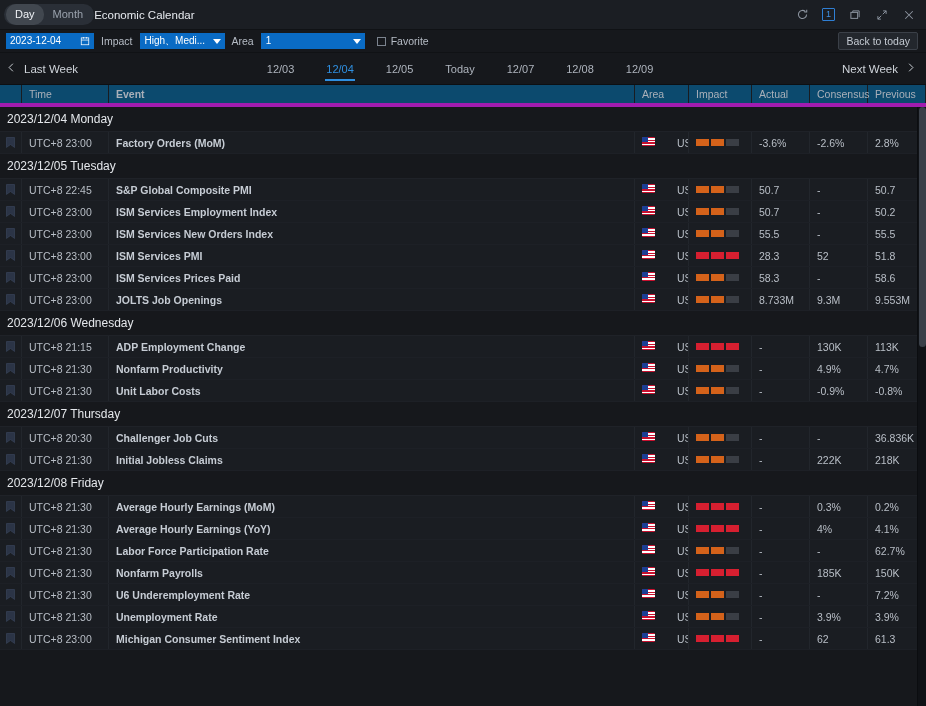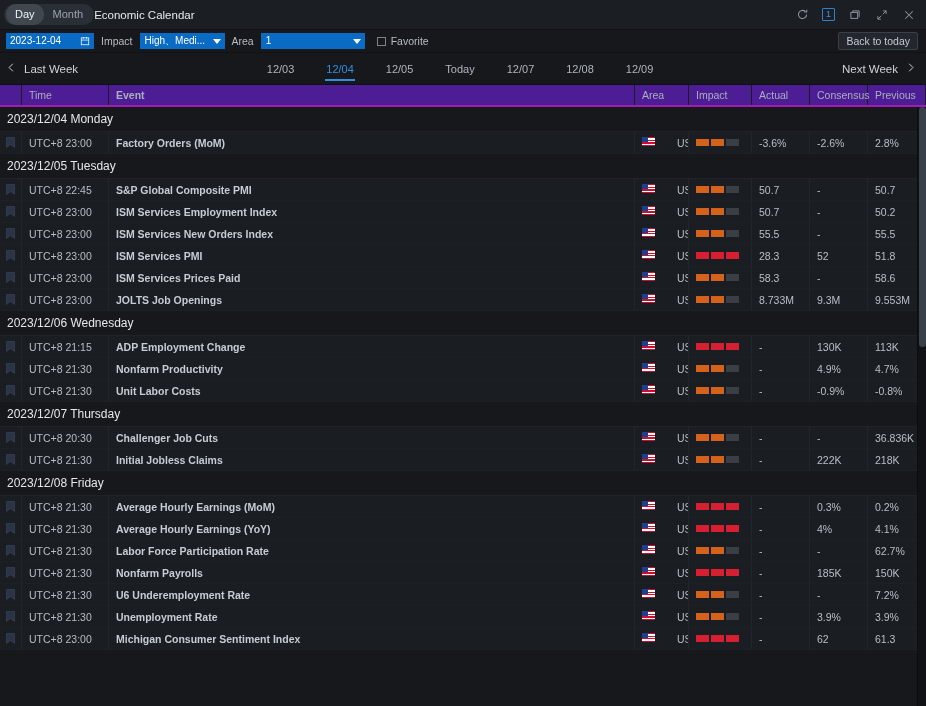--- a/index.html
+++ b/index.html
@@ -111,23 +111,23 @@
   .wn-day.active { color: #2f8fe0; }
   .wn-day.active::after {
     content: ""; position: absolute; left: 50%; transform: translateX(-50%);
     bottom: 3px; width: 30px; height: 2px; background: #2f8fe0;
   }
 
   
   .tablewrap { flex: 1 1 auto; display: flex; flex-direction: column; overflow: hidden; position: relative; }
   .thead {
     height: 22px; flex: 0 0 22px;
-    background: #4c1d95;
+    background: #0c4a6e;
     display: flex; align-items: stretch;
-    border-bottom: 2px solid #a21caf;
+    border-bottom: 4px solid #a21caf;
   }
   .thead .th {
     font-size: 10.5px; color: #aab0b9;
     display: flex; align-items: center;
     padding-left: 7px;
     border-right: 1px solid #191c21;
     cursor: default;
   }
   .tbody { flex: 1 1 auto; overflow: hidden; background: #16181c; }
 

